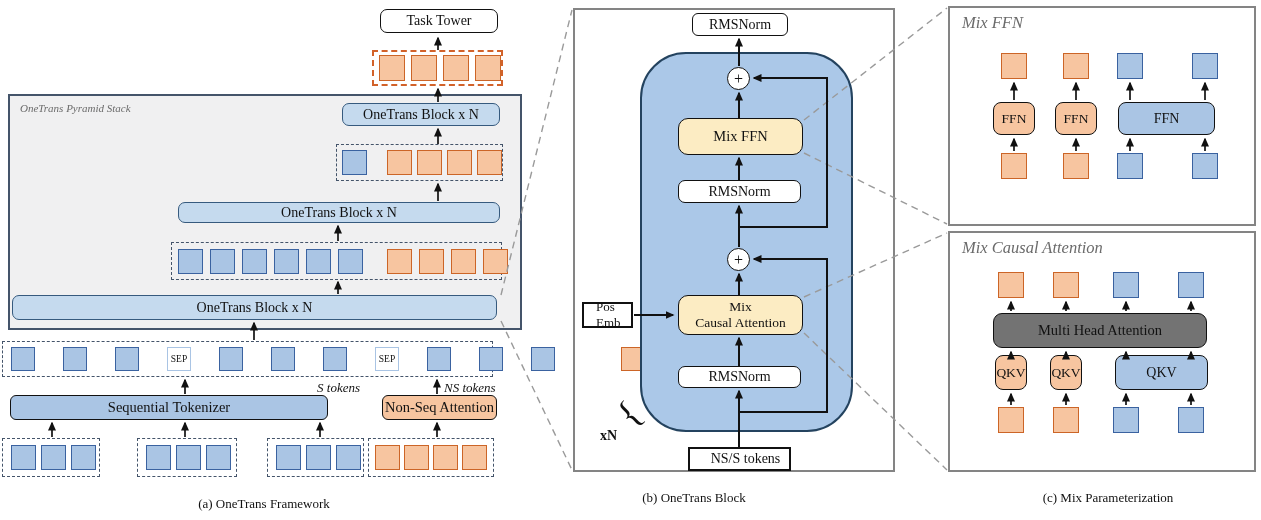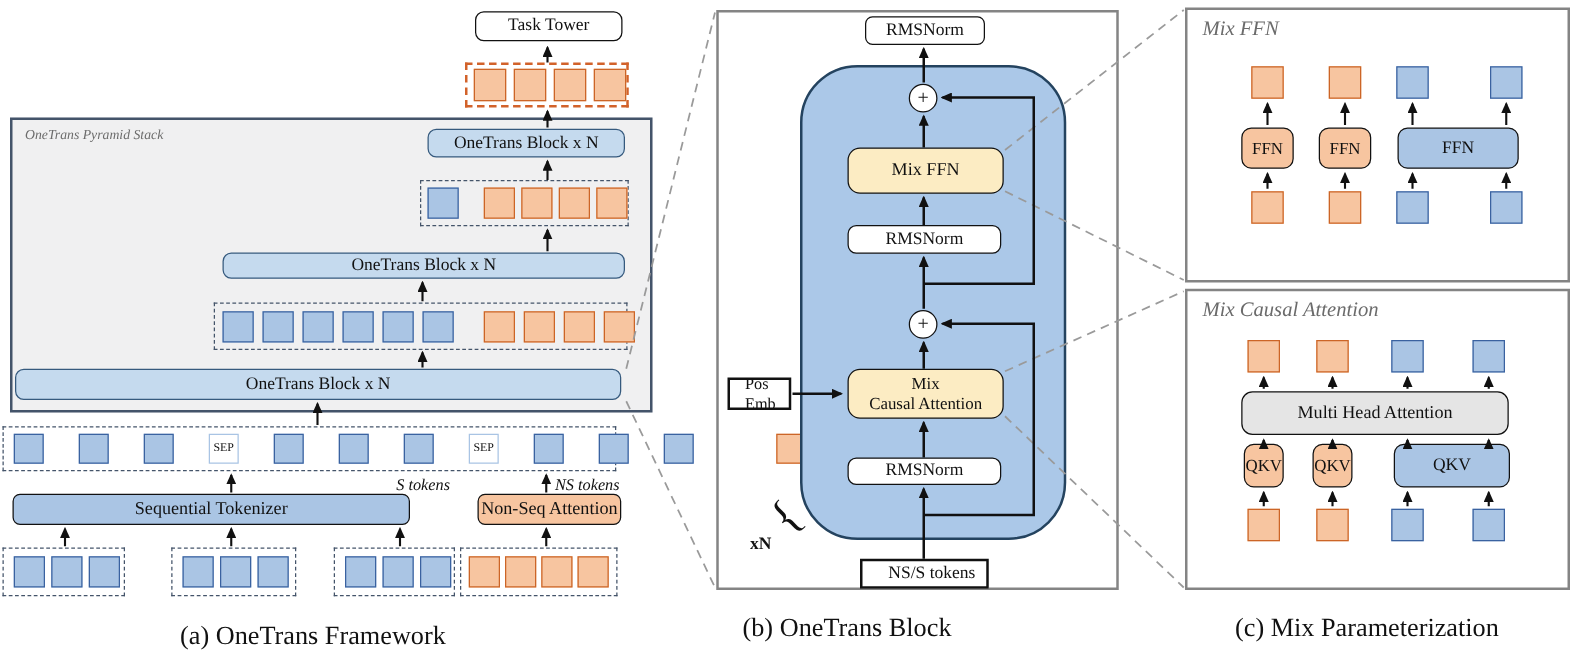--- a/index.html
+++ b/index.html
@@ -20,21 +20,21 @@
   .rbox{display:flex;align-items:center;justify-content:center;text-align:center;
         background:#fff;border:1.8px solid var(--ink);border-radius:6px;font-size:14px;z-index:3;}
   .blockbox{background:var(--block-fill);border:1.6px solid var(--block-border);border-radius:7px;
         display:flex;align-items:center;justify-content:center;font-size:14px;z-index:3;}
   .yellowbox{background:var(--yellow-fill);border:1.8px solid var(--ink);border-radius:10px;
         display:flex;flex-direction:column;align-items:center;justify-content:center;
         text-align:center;font-size:14px;z-index:3;line-height:1.2;}
   .graypanel{background:var(--panel-gray);border:2px solid var(--slate);z-index:1;}
   .panelframe{background:#fff;border:2px solid var(--panel-border);z-index:1;}
   .ptitle{font-style:italic;color:var(--title-gray);font-size:11px;z-index:3;white-space:nowrap;}
-  .caption{font-size:21px;text-align:left;z-index:3;white-space:nowrap;}
+  .caption{font-size:13px;text-align:center;z-index:3;white-space:nowrap;}
   
   .tokrow{display:flex;align-items:center;border:1.8px dashed var(--slate);z-index:2;}
   .tokrow.orangedash{border-color:var(--orange-dash);border-width:2px;}
   .tok{flex:0 0 auto;box-sizing:border-box;}
   .tok-b{background:var(--blue-fill);border:1.6px solid var(--blue-border);}
   .tok-o{background:var(--orange-fill);border:1.6px solid var(--orange-border);}
   .tok-sep{background:#fff;border:1.4px solid var(--sep-border);display:flex;align-items:center;
            justify-content:center;font-size:9.5px;letter-spacing:0;}
   .tok-gap{flex:0 0 10px;}
   .r26 .tok{width:26px;height:26px;} .r26{gap:6px;padding:0 5px;}
@@ -206,21 +206,21 @@
   <div class="abs csq sq-b" style="left:1192px;top:153px;"></div>
 
   <div class="abs panelframe" style="left:948px;top:231px;width:308px;height:241px;"></div>
   <div class="abs ptitle" style="left:962px;top:238px;font-size:16.5px;">Mix Causal Attention</div>
 
   <div class="abs csq sq-o" style="left:998px;top:272px;"></div>
   <div class="abs csq sq-o" style="left:1053px;top:272px;"></div>
   <div class="abs csq sq-b" style="left:1113px;top:272px;"></div>
   <div class="abs csq sq-b" style="left:1178px;top:272px;"></div>
 
-  <div class="abs smallbox" style="left:993px;top:313px;width:214px;height:35px;background:#e5e5e5;border-radius:9px;font-size:14.5px;">Multi Head Attention</div>
+  <div class="abs smallbox" style="left:993px;top:313px;width:214px;height:35px;background:#737373;border-radius:9px;font-size:14.5px;">Multi Head Attention</div>
 
   <div class="abs smallbox fill-o" style="left:995px;top:355px;width:32px;height:35px;">QKV</div>
   <div class="abs smallbox fill-o" style="left:1050px;top:355px;width:32px;height:35px;">QKV</div>
   <div class="abs smallbox fill-b" style="left:1115px;top:355px;width:93px;height:35px;font-size:14px;">QKV</div>
 
   <div class="abs csq sq-o" style="left:998px;top:407px;"></div>
   <div class="abs csq sq-o" style="left:1053px;top:407px;"></div>
   <div class="abs csq sq-b" style="left:1113px;top:407px;"></div>
   <div class="abs csq sq-b" style="left:1178px;top:407px;"></div>
 

